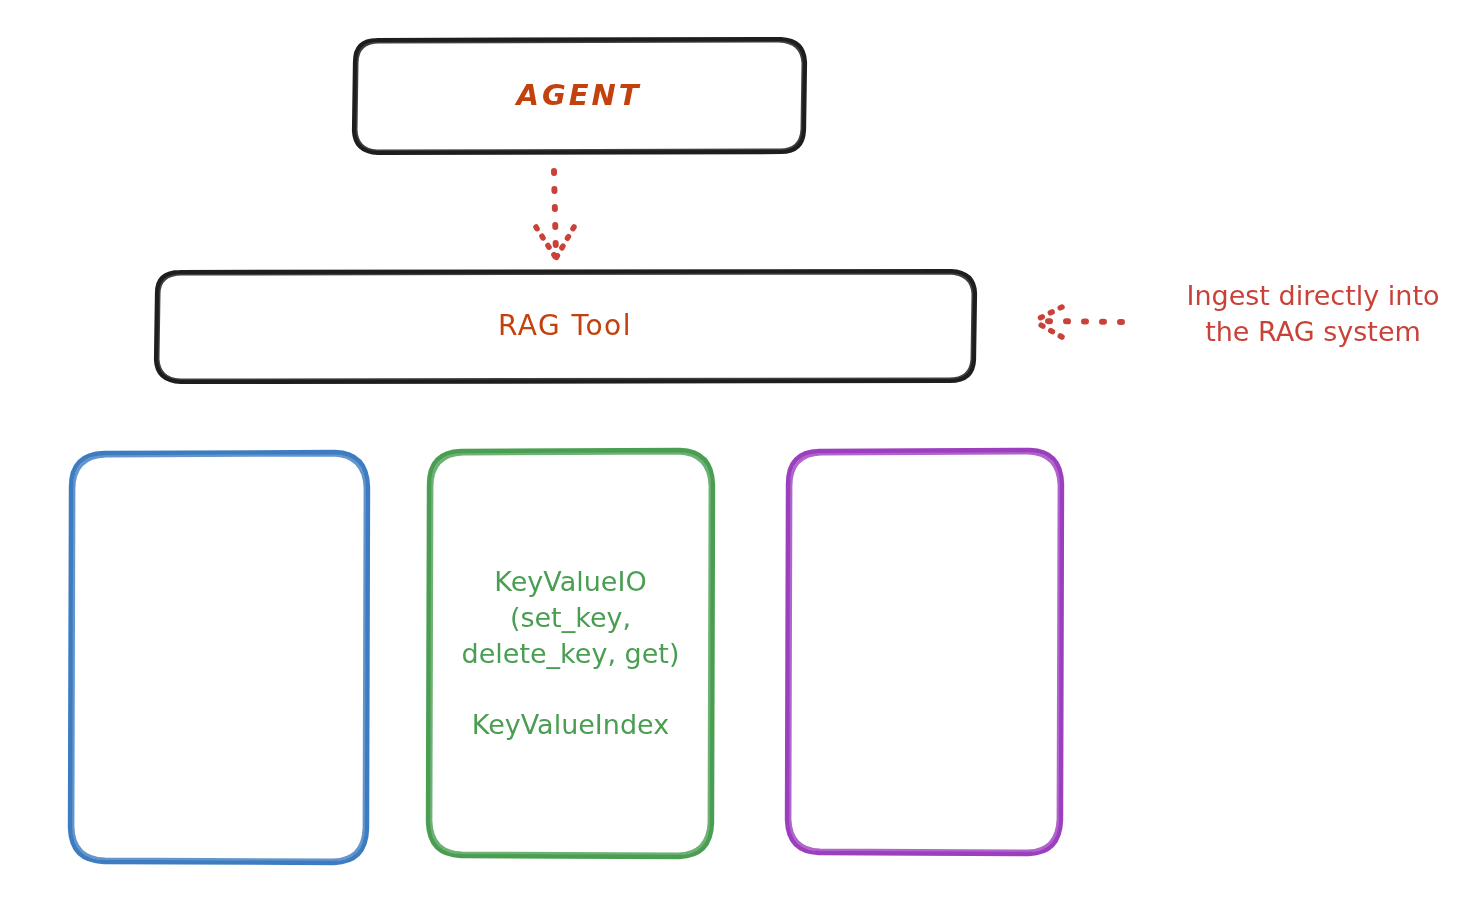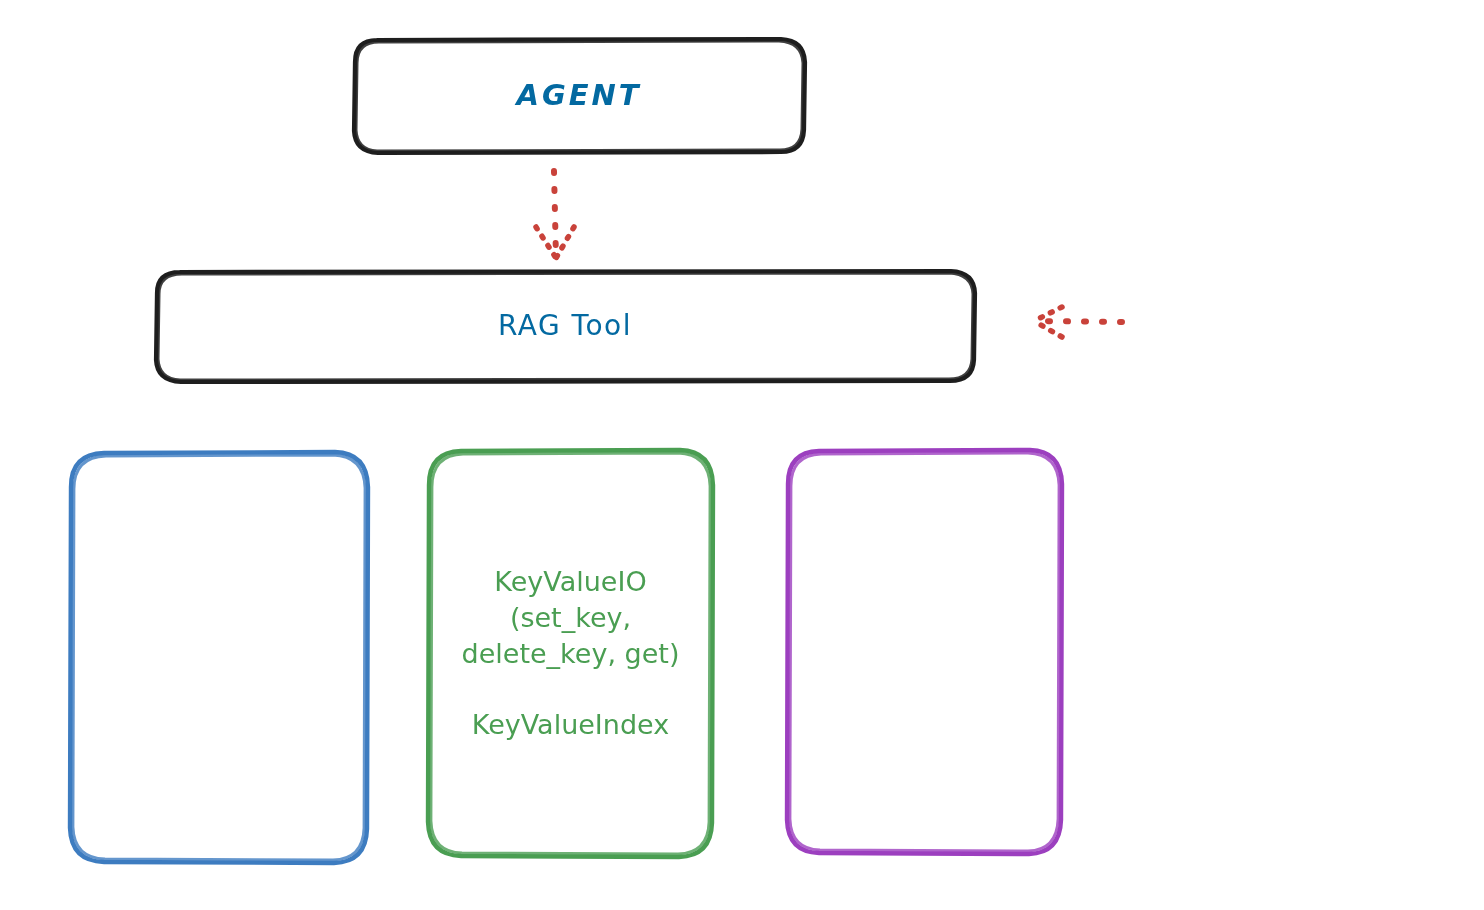--- a/index.html
+++ b/index.html
@@ -30,21 +30,21 @@
     line-height: 1.30;
   }
   
   #agent-box {
     left: 353px; top: 38px; width: 452px; height: 116px;
   }
   #ragtool-box {
     left: 155px; top: 270px; width: 820px; height: 113px; text-align: right;
   }
   .black-label {
-    color: #0369a1;
+    color: #c2410c;
     font-size: 28px;
     letter-spacing: 1.5px;
     font-weight: 400;
   }
   #agent-box .black-label {
     font-style: italic;
     font-weight: 700;
     letter-spacing: 3px;
     font-size: 29px;
   }
@@ -145,14 +145,16 @@
 
   <div class="node" id="keyvalueio-box">
     <span class="node-label provider-label color-green">KeyValueIO
 (set_key,
 delete_key, get)
 
 KeyValueIndex</span>
   </div>
 
 
+  <div id="ingest-note">Ingest directly into
+the RAG system</div>
 
 </div>
 
 </body></html>

